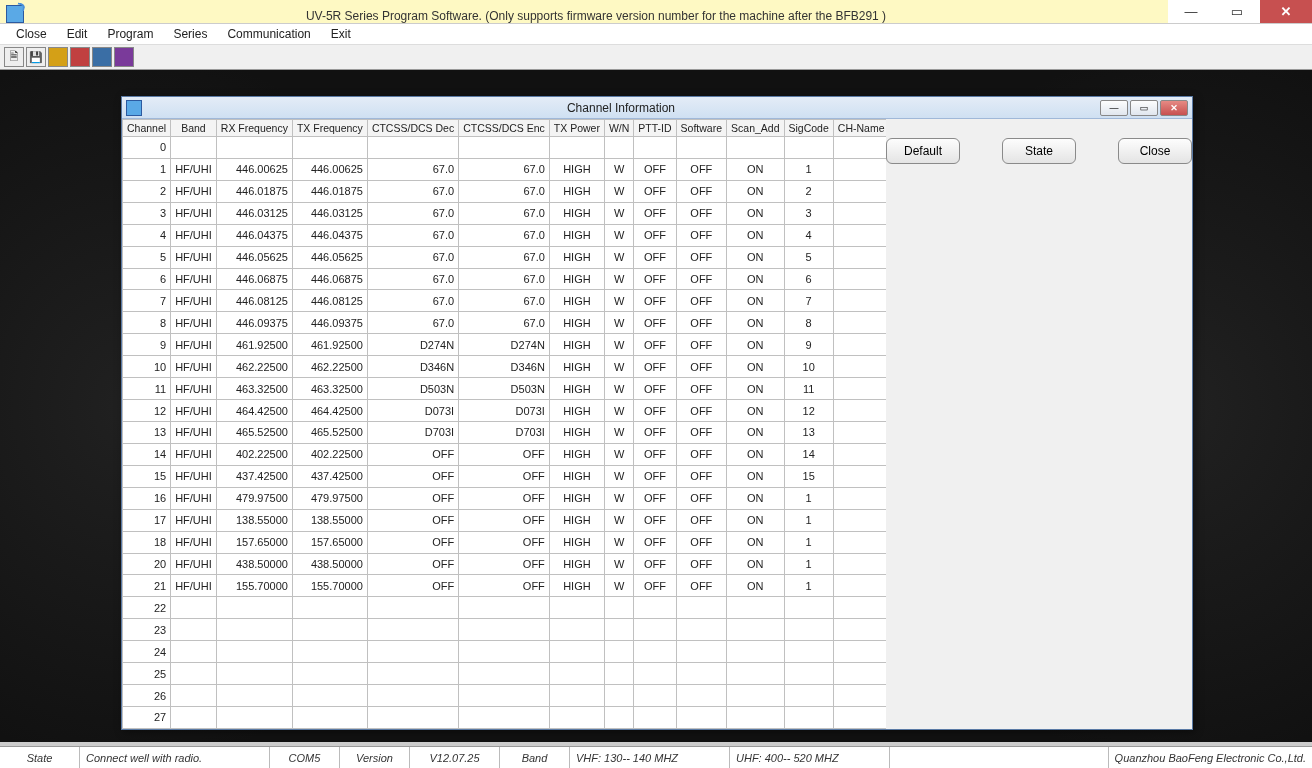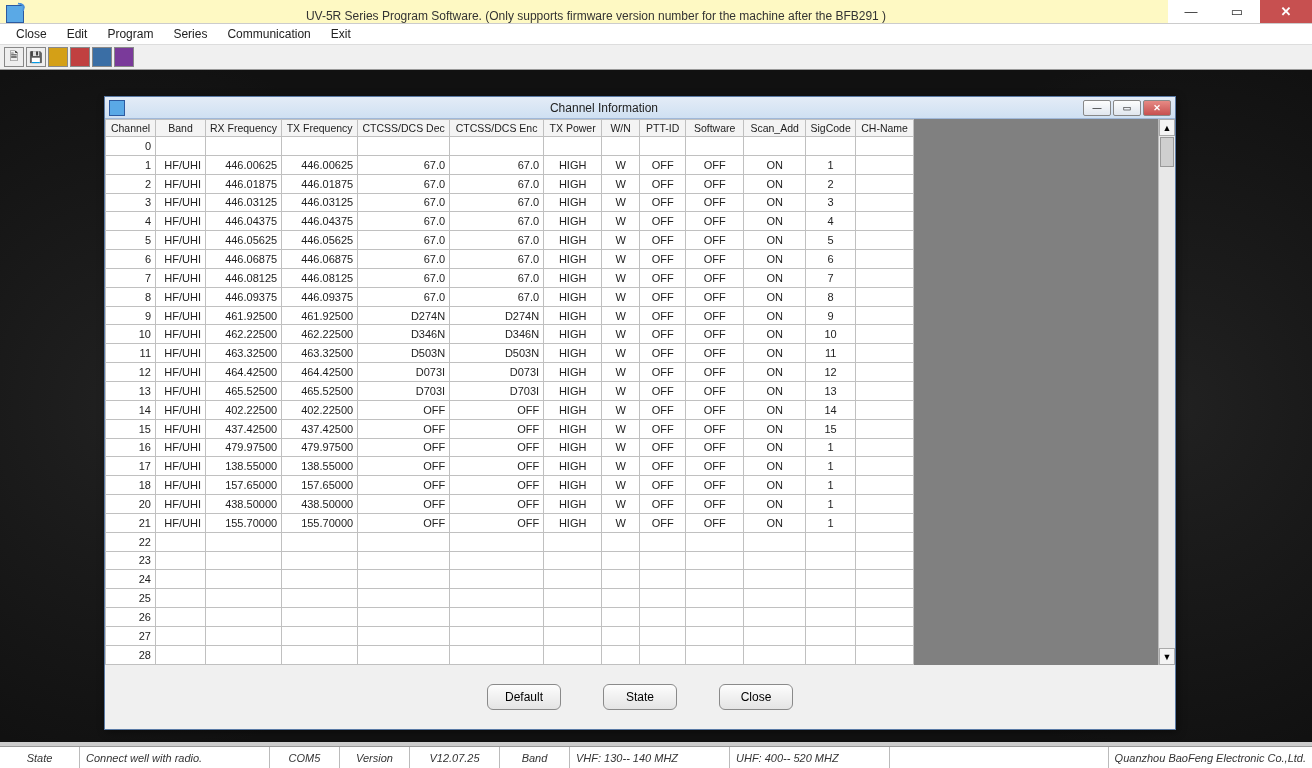--- a/index.html
+++ b/index.html
@@ -20,29 +20,29 @@
 
 .toolbar { height: 26px; background: #f0f0f0; border-top: 1px solid #ddd; border-bottom: 1px solid #999; display: flex; align-items: center; padding: 0 4px; gap: 2px; }
 .tb-btn { width: 20px; height: 20px; border: 1px solid #888; background: #eee; display: flex; align-items: center; justify-content: center; font-size: 11px; }
 .tb-blue { background: #3a6ea5; }
 .tb-red { background: #c04040; }
 .tb-yellow { background: #d4a017; }
 .tb-purple { background: #7a3a9a; }
 
 .workspace { flex: 1; background: #111; position: relative; background-image: radial-gradient(ellipse 40% 90% at 10% 50%, rgba(80,80,80,.25), transparent 60%), radial-gradient(ellipse 40% 90% at 90% 50%, rgba(80,80,80,.25), transparent 60%); }
 
-.child-window { position: absolute; left: 104px; top: 26px; width: 1072px; height: 634px; background: #f0f0f0; border: 1px solid #5a7aa5; box-shadow: 2px 2px 8px rgba(0,0,0,.4); display: flex; flex-direction: column; justify-content: space-between; }
+.child-window { position: absolute; left: 121px; top: 26px; width: 1072px; height: 634px; background: #f0f0f0; border: 1px solid #5a7aa5; box-shadow: 2px 2px 8px rgba(0,0,0,.4); display: flex; flex-direction: column; justify-content: space-between; }
 .child-title { height: 22px; background: linear-gradient(#e4ecf7,#cfe0f2); border-bottom: 1px solid #a0b8d8; display: flex; align-items: center; position: relative; }
 .child-title .ct-icon { width: 16px; height: 16px; margin-left: 4px; background: #5aa9e6; border: 1px solid #2c5aa0; }
 .child-title .ct-text { flex: 1; text-align: center; font-size: 12px; color: #222; }
 .child-controls { display: flex; gap: 2px; margin-right: 4px; }
 .ch-btn { width: 28px; height: 16px; border: 1px solid #888; background: linear-gradient(#fdfdfd,#e0e6ee); border-radius: 2px; font-size: 9px; display: flex; align-items: center; justify-content: center; }
 .ch-close { background: linear-gradient(#e68a84,#c75050); color: #fff; font-weight: bold; }
 
-.child-body { flex: 1; display: flex; flex-direction: column; background: #f0f0f0; }
+.child-body { flex: 1; display: flex; flex-direction: row; background: #f0f0f0; }
 
 .grid-wrap { flex: 1; position: relative; background: #808080; padding: 0; overflow: hidden; display: flex; }
 .grid { background: #fff; font-size: 11px; color: #222; border-collapse: collapse; table-layout: fixed; }
 .grid th, .grid td { border: 1px solid #c0c0c0; padding: 1px 4px; height: 17px; text-align: right; white-space: nowrap; overflow: hidden; font-weight: normal; }
 .grid th { background: #f4f4f4; text-align: center; font-size: 10.5px; }
 .grid td.c { text-align: center; }
 .col-ch { width: 50px; }
 .col-band { width: 50px; }
 .col-rx { width: 76px; }
 .col-tx { width: 76px; }
@@ -550,35 +550,20 @@
                   <td></td>
                   <td></td>
                   <td class="c"></td>
                   <td class="c"></td>
                   <td class="c"></td>
                   <td class="c"></td>
                   <td class="c"></td>
                   <td class="c"></td>
                   <td></td>
                 </tr>
-                <tr>
-                  <td>28</td>
-                  <td></td>
-                  <td></td>
-                  <td></td>
-                  <td></td>
-                  <td></td>
-                  <td class="c"></td>
-                  <td class="c"></td>
-                  <td class="c"></td>
-                  <td class="c"></td>
-                  <td class="c"></td>
-                  <td class="c"></td>
-                  <td></td>
-                </tr>
               </tbody>
           </table>
           <div class="vscroll">
             <div class="arrow">▲</div>
             <div class="thumb"></div>
             <div class="arrow dn">▼</div>
           </div>
         </div>
 
         <div class="dialog-buttons">

